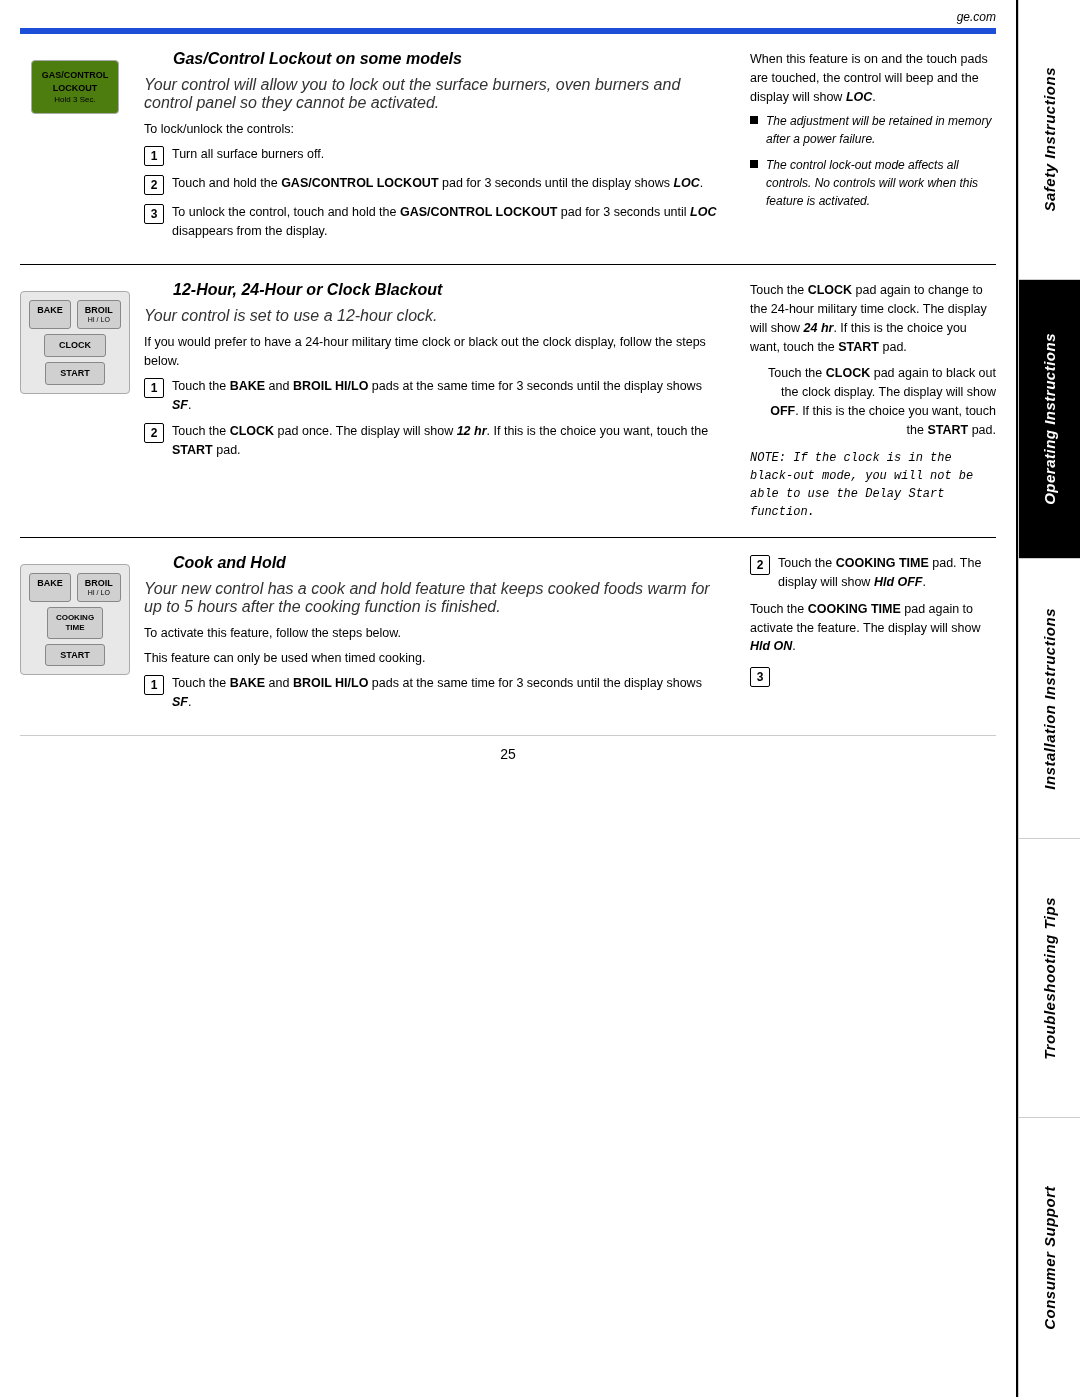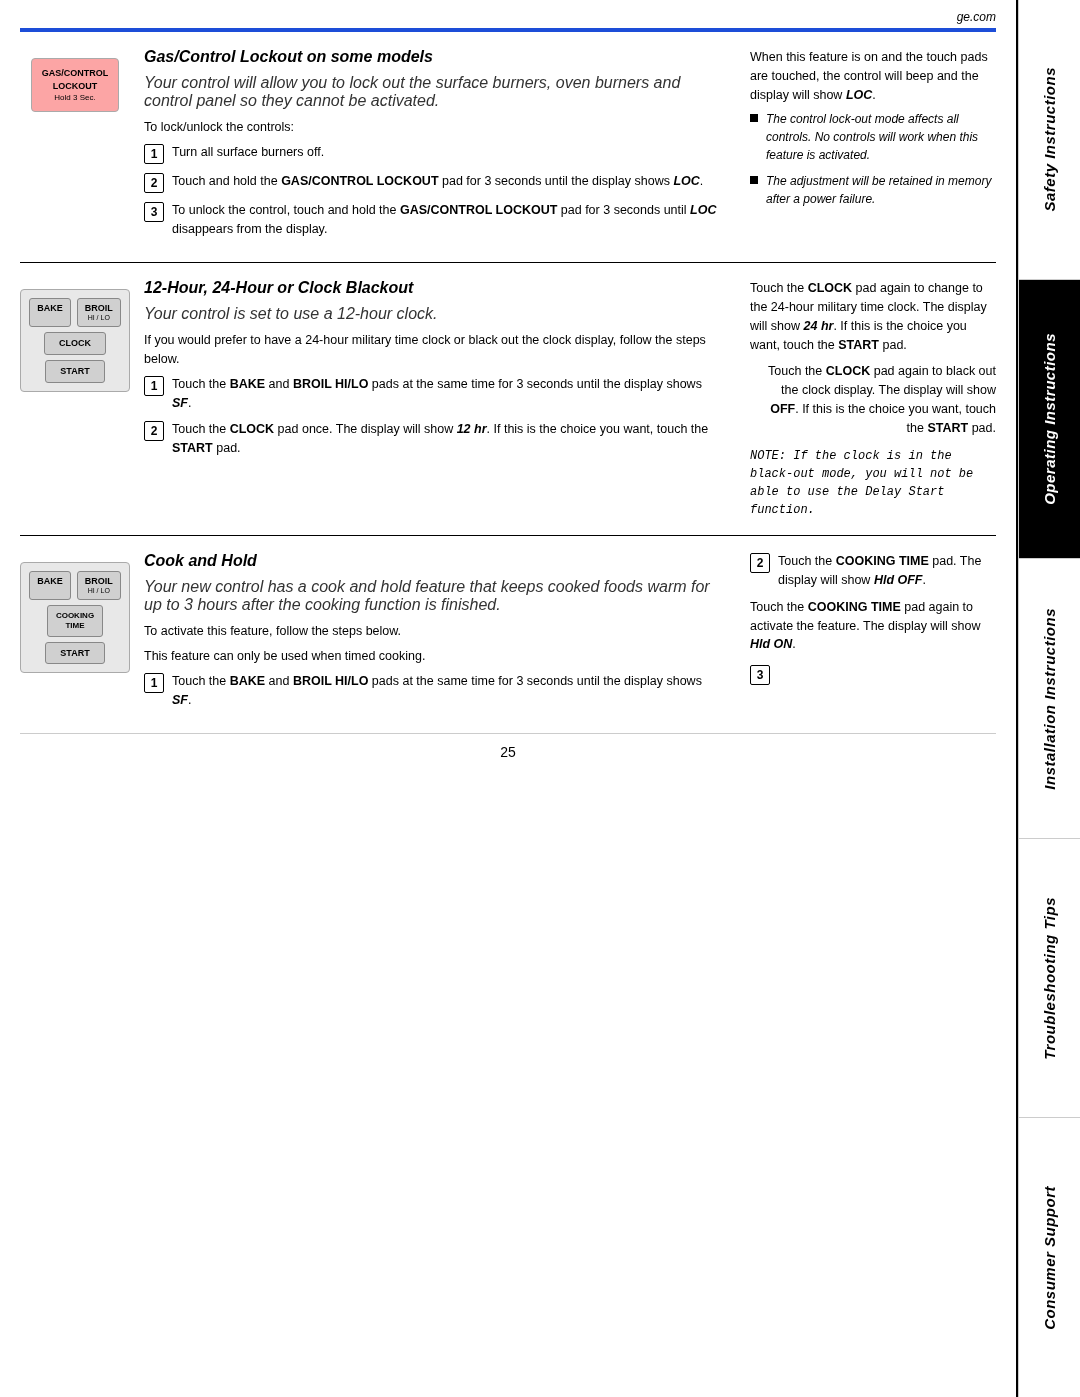--- a/index.html
+++ b/index.html
@@ -26,21 +26,21 @@
       border-right: 2px solid #000;
     }
 
     
     .top-bar {
       text-align: right;
       font-style: italic;
       font-size: 12px;
       color: #000;
       padding-bottom: 4px;
-      border-bottom: 4px solid #1d4ed8;
+      border-bottom: 6px solid #1d4ed8;
       margin-bottom: 0;
     }
 
     
     .section-row {
       display: flex;
       border-bottom: 1.5px solid #000;
       padding: 16px 0 16px 0;
     }
 
@@ -100,21 +100,21 @@
       border-radius: 3px;
       padding: 5px 14px;
       font-size: 9px;
       font-weight: bold;
       text-align: center;
       line-height: 1.2;
     }
 
     
     .lockout-box {
-      background: #fca5a5;
+      background: #4d7c0f;
       border: 1.5px solid #aaa;
       border-radius: 4px;
       padding: 8px 10px;
       text-align: center;
       font-size: 9px;
       font-weight: bold;
       text-transform: uppercase;
       line-height: 1.4;
     }
 
@@ -122,20 +122,21 @@
     .section-content {
       flex: 1;
       padding: 0 14px;
     }
 
     .section-title {
       font-size: 16px;
       font-weight: bold;
       font-style: italic;
       margin-bottom: 8px;
+      margin-left: 29px;
     }
 
     .section-subtitle {
       font-style: italic;
       font-size: 16px;
       color: #333;
       margin-bottom: 8px;
     }
 
     .section-body {
@@ -307,25 +308,25 @@
             <span class="step-num">3</span>
             <span class="step-text">To unlock the control, touch and hold the <b>GAS/CONTROL LOCKOUT</b> pad for 3 seconds until <b><i>LOC</i></b> disappears from the display.</span>
           </li>
         </ul>
       </div>
 
       <div class="right-col">
         <div class="section-body">When this feature is on and the touch pads are touched, the control will beep and the display will show <b><i>LOC</i></b>.</div>
         <div class="bullet-item">
           <span class="bullet-sq"></span>
-          <span>The control lock-out mode affects all controls. No controls will work when this feature is activated.</span>
+          <span>The adjustment will be retained in memory after a power failure.</span>
         </div>
         <div class="bullet-item">
           <span class="bullet-sq"></span>
-          <span>The adjustment will be retained in memory after a power failure.</span>
+          <span>The control lock-out mode affects all controls. No controls will work when this feature is activated.</span>
         </div>
       </div>
     </div>
 
     <div class="section-row">
 
       <div class="icon-panel">
         <div class="control-box">
           <div class="row-btns">
             <div class="ctrl-btn">Bake</div>
@@ -379,21 +380,21 @@
             <span>Cooking<br>Time</span>
           </div>
           <div class="ctrl-btn-wide">Start</div>
         </div>
       </div>
 
       <div class="section-content">
         <div class="section-title">
           <b>Cook and Hold</b>
         </div>
-        <div class="section-subtitle">Your new control has a cook and hold feature that keeps cooked foods warm for up to 3 hours after the cooking function is finished.</div>
+        <div class="section-subtitle">Your new control has a cook and hold feature that keeps cooked foods warm for up to 5 hours after the cooking function is finished.</div>
         <div class="section-body" style="margin-top:6px;">To activate this feature, follow the steps below.</div>
         <div class="section-body">This feature can only be used when timed cooking.</div>
         <ul class="step-list">
           <li class="step-item">
             <span class="step-num">1</span>
             <span class="step-text">Touch the <b>BAKE</b> and <b>BROIL HI/LO</b> pads at the same time for 3 seconds until the display shows <b><i>SF</i></b>.</span>
           </li>
         </ul>
       </div>
 

